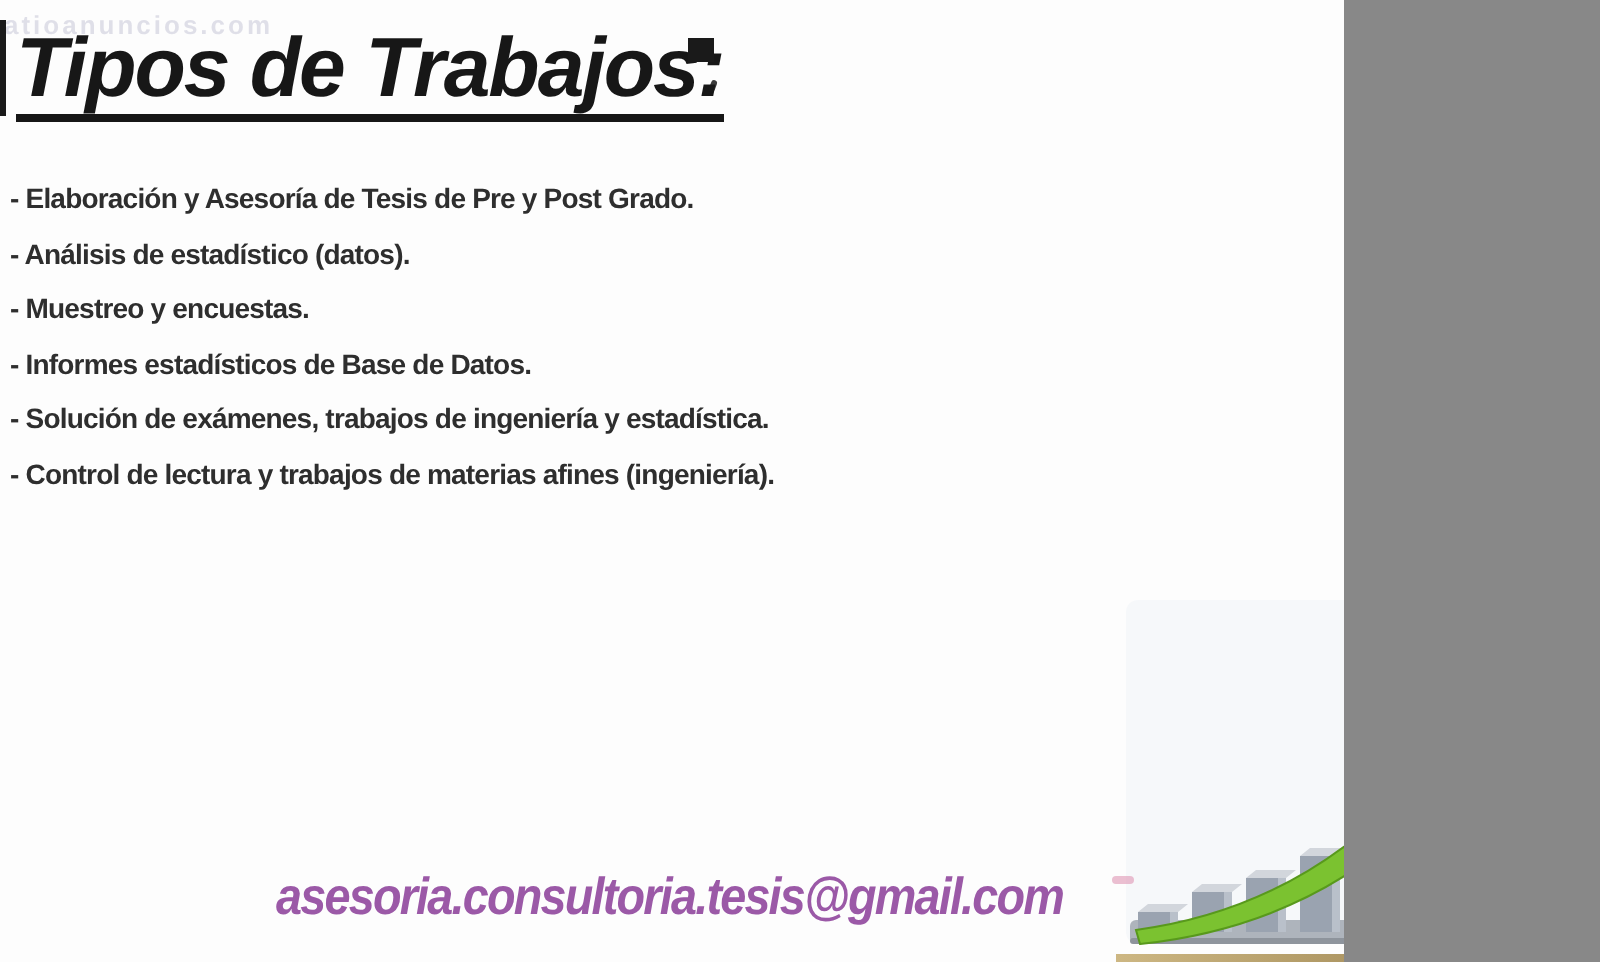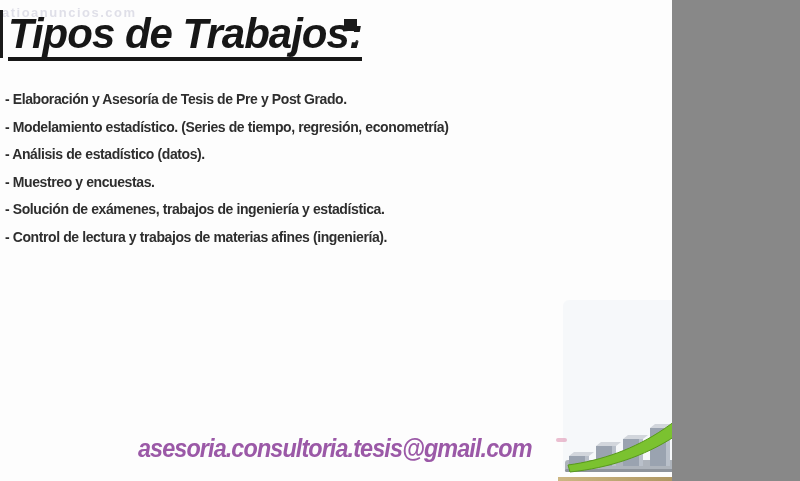--- a/index.html
+++ b/index.html
@@ -68,23 +68,23 @@
 <body>
 
 <div class="page">
 
   <div class="watermark">atioanuncios.com</div>
 
   <h1 class="title">Tipos de Trabajos:</h1>
 
   <div class="services">
       <div class="service-line">- Elaboración y Asesoría de Tesis de Pre y Post Grado.</div>
-      <div class="service-line">- Modelamiento estadístico. (Series de tiempo, regresión, econometría)</div>
       <div class="service-line">- Análisis de estadístico (datos).</div>
       <div class="service-line">- Muestreo y encuestas.</div>
+      <div class="service-line">- Informes estadísticos de Base de Datos.</div>
       <div class="service-line">- Solución de exámenes, trabajos de ingeniería y estadística.</div>
       <div class="service-line">- Control de lectura y trabajos de materias afines (ingeniería).</div>
     </div>
 
   <div class="email">asesoria.consultoria.tesis@gmail.com</div>
 
   <div class="chart">
     <svg viewBox="0 0 237 187" width="237" height="187">
       <rect class="chart-bg" x="0" y="6" width="237" height="172" rx="6"></rect>
       <rect class="base-band" x="2" y="166" width="233" height="12" rx="3"></rect>

